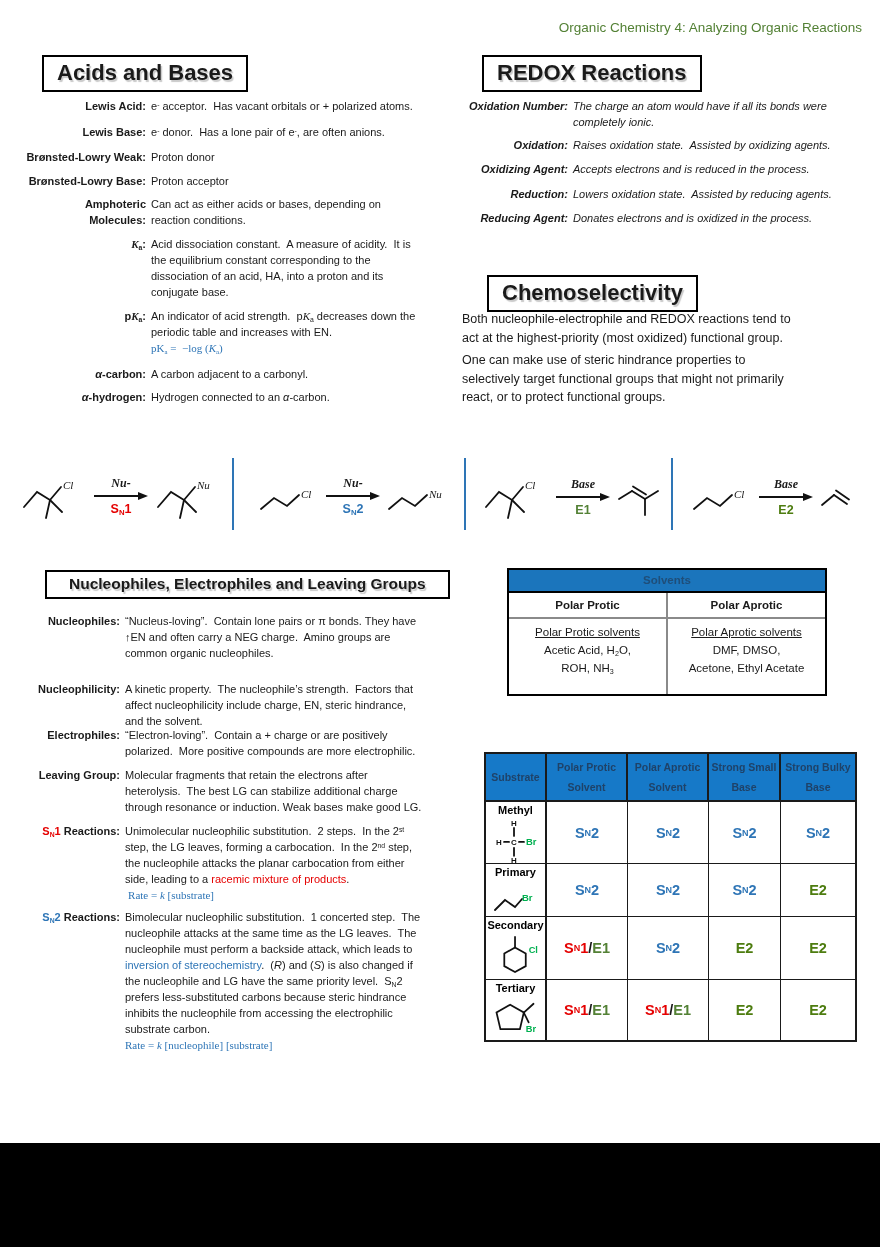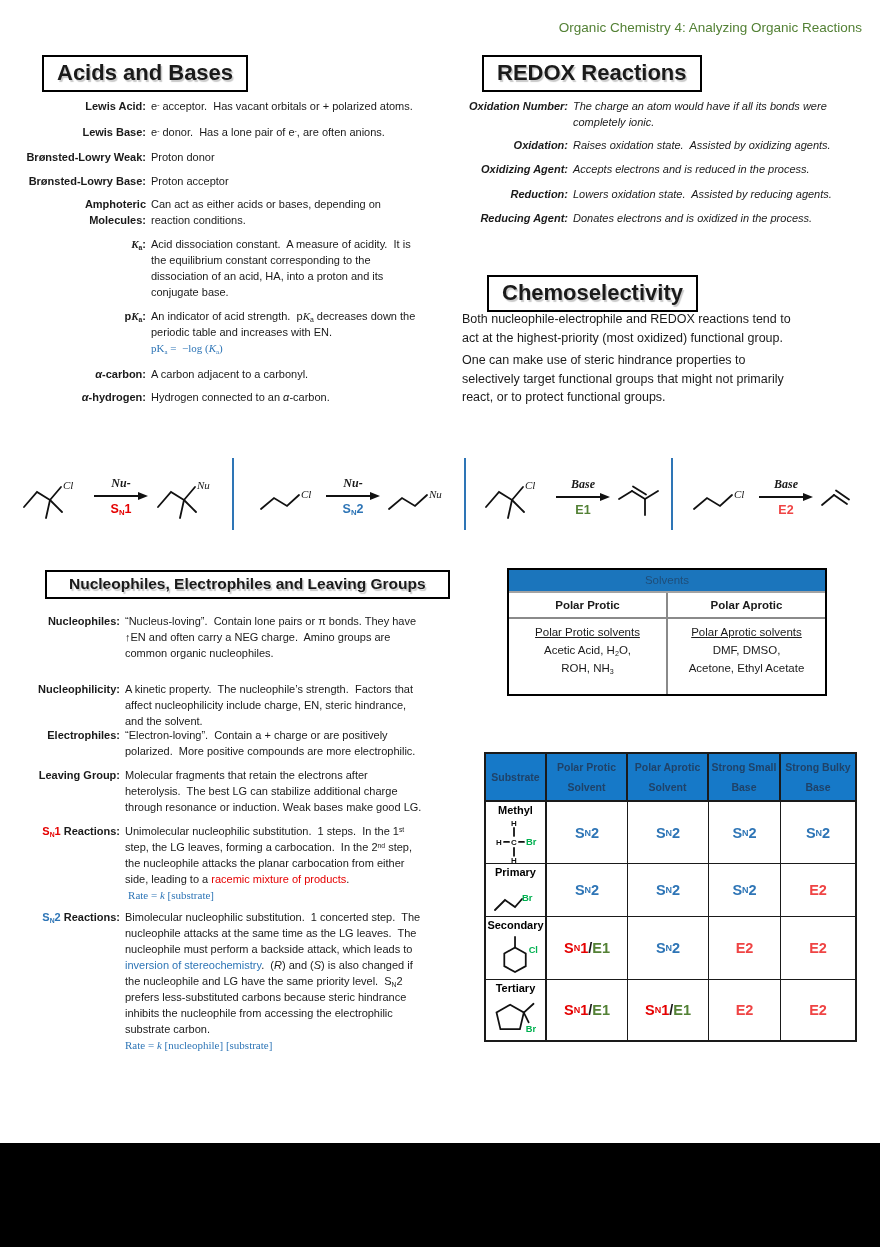--- a/index.html
+++ b/index.html
@@ -27,43 +27,43 @@
     line-height:1.48;white-space:pre-wrap;}
   
   .sub{font-size:0.62em;vertical-align:-0.28em;}
   .sup{font-size:0.62em;vertical-align:0.5em;}
   .it{font-style:italic;}
   .ser{font-family:"Liberation Serif",serif;}
   .ul{text-decoration:underline;}
   .c-blue{color:#2E75B6;}
   .c-red{color:#E50000;}
   .c-green{color:#538135;}
-  .c-orange{color:#ef4444;}
+  .c-orange{color:#4d7c0f;}
   .c-dark{color:#1a1a1a;}
   
   .rx{position:absolute;top:458px;height:78px;display:flex;align-items:center;
     justify-content:center;gap:3px;}
   .rx-arrow{display:flex;flex-direction:column;align-items:center;width:58px;flex:none;}
   .rx-reagent{font-style:italic;font-size:12px;font-weight:bold;
     font-family:"Liberation Serif",serif;}
   .rx-mech{font-weight:bold;font-size:12.5px;margin-top:1px;}
   .blue-div{position:absolute;top:458px;height:72px;width:2px;background:#2E75B6;}
   svg{display:block;}
   svg .bond{stroke:#111;stroke-width:1.8;fill:none;stroke-linecap:round;}
   svg text{font-family:"Liberation Serif",serif;}
   svg .atom{font-size:11px;font-style:italic;fill:#1a1a1a;}
   svg .atom-s{font-size:8px;font-weight:bold;font-style:normal;
     font-family:"Liberation Sans",sans-serif;fill:#111;}
   svg .hal{fill:#00B050;font-weight:bold;font-style:normal;font-size:9.5px;
     font-family:"Liberation Sans",sans-serif;}
   
   #solvents{position:absolute;left:507px;top:568px;width:316px;border:2px solid #000;
     background:#fff;text-align:center;font-size:11.5px;}
-  .solv-title{background:#1B75BC;color:#1F4E79;font-weight:normal;
-    padding:4px 0 5px;border-bottom:2px solid #a3a3a3;}
+  .solv-title{background:#1B75BC;color:#1F4E79;font-weight:bold;
+    padding:4px 0 5px;border-bottom:2px solid #000000;}
   .solv-cols{display:flex;font-weight:bold;}
   .solv-cols > div{flex:1;padding:6px 0;}
   .solv-cols > div + div{border-left:2px solid #8a8a8a;}
   .solv-body{display:flex;border-top:2px solid #8a8a8a;}
   .solv-body > div{flex:1;padding:5px 2px 16px;white-space:pre-line;line-height:1.55;}
   .solv-body > div + div{border-left:2px solid #8a8a8a;}
   
   #subtable{position:absolute;left:484px;top:752px;display:grid;
     grid-template-columns:61px 81px 81px 72px 74px;
     grid-template-rows:48px 62px 53px 63px 60px;
@@ -277,21 +277,21 @@
 polarized.  More positive compounds are more electrophilic.</span></span>
   </div>
 <div class="defrow n-row" style="top:768px;">
     <span class="lbl">Leaving Group:</span>
     <span class="cnt"><span>Molecular fragments that retain the electrons after
 heterolysis.  The best LG can stabilize additional charge
 through resonance or induction. Weak bases make good LG.</span></span>
   </div>
 <div class="defrow n-row" style="top:824px;">
     <span class="lbl"><span class="c-red">S</span><span class="c-red sub">N</span><span class="c-red">1</span><span> Reactions:</span></span>
-    <span class="cnt"><span>Unimolecular nucleophilic substitution.  1 steps.  In the 1</span><span class="sup">st</span><span>
+    <span class="cnt"><span>Unimolecular nucleophilic substitution.  2 steps.  In the 2</span><span class="sup">st</span><span>
 step, the LG leaves, forming a carbocation.  In the 2</span><span class="sup">nd</span><span> step,
 the nucleophile attacks the planar carbocation from either
 side, leading to a </span><span class="c-red">racemic mixture of products</span><span>.
  </span><span class="c-blue ser">Rate = </span><span class="c-blue ser it">k</span><span class="c-blue ser"> [substrate]</span></span>
   </div>
 <div class="defrow n-row" style="top:910px;">
     <span class="lbl"><span class="c-blue">S</span><span class="c-blue sub">N</span><span class="c-blue">2</span><span> Reactions:</span></span>
     <span class="cnt"><span>Bimolecular nucleophilic substitution.  1 concerted step.  The
 nucleophile attacks at the same time as the LG leaves.  The
 nucleophile must perform a backside attack, which leads to

